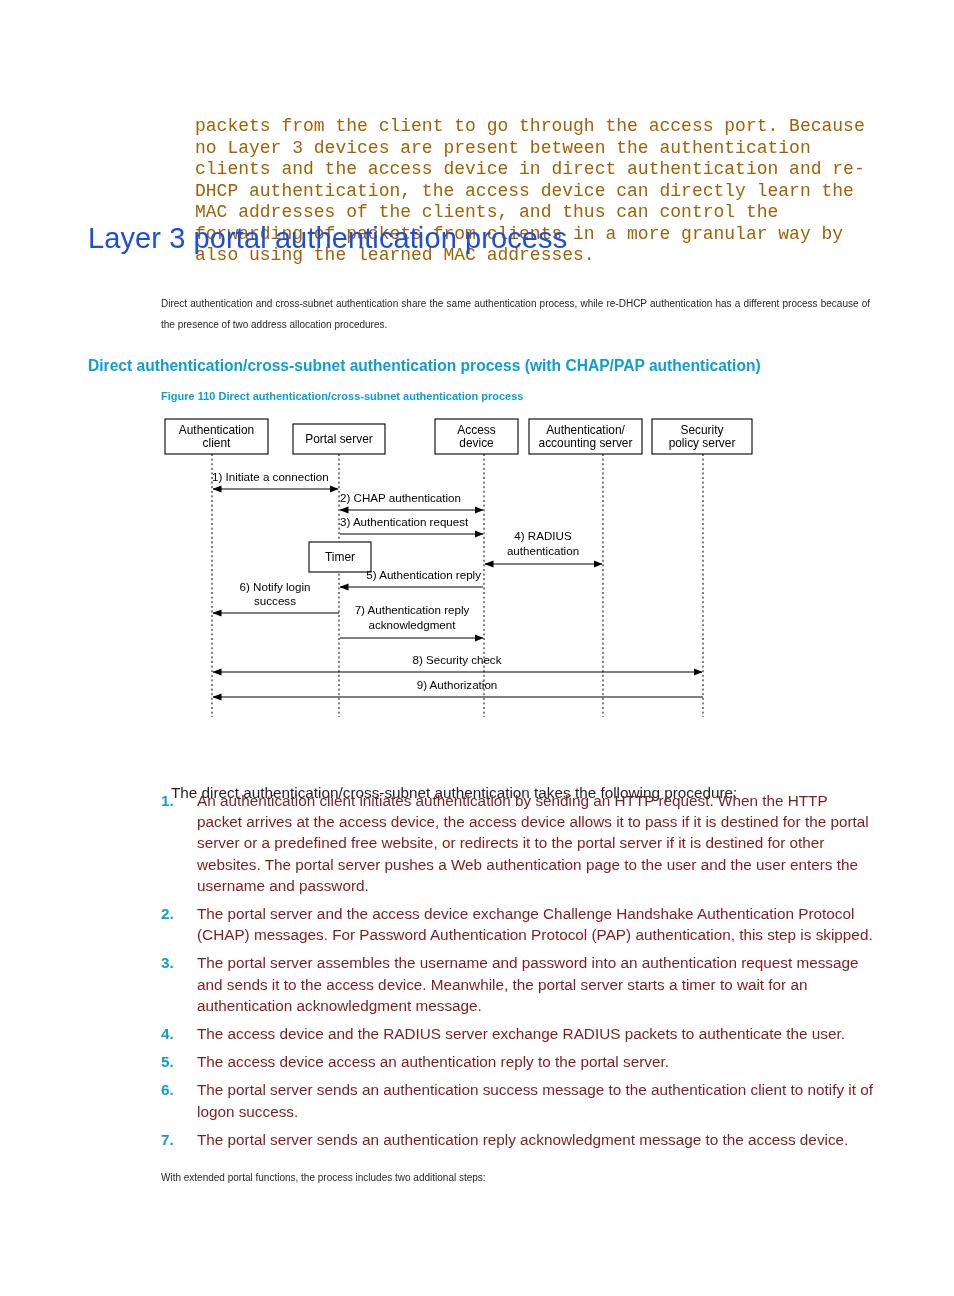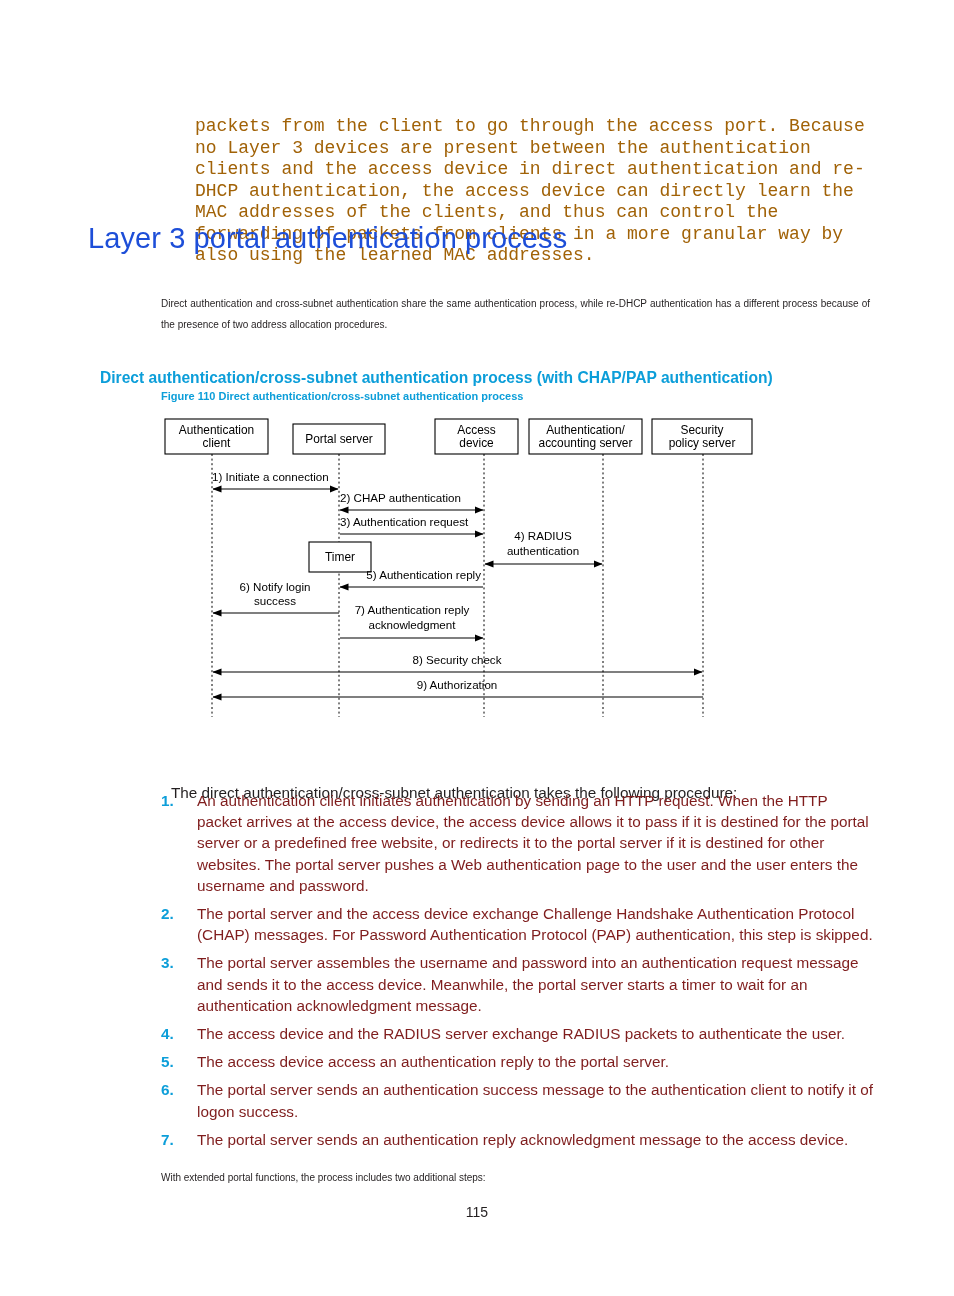--- a/index.html
+++ b/index.html
@@ -54,21 +54,21 @@
     font-size: 10px;
     line-height: 21.3px;
     text-align: justify;
     color: #231f20;
   }
 
   h2.sub-head {
     position: absolute;
     left: 88px;
     top: 357px;
-    margin: 12px;
+    margin: 0;
     width: 800px;
     font-size: 15.6px;
     font-weight: bold;
     color: #0c9ed9;
   }
 
   .figure-caption {
     position: absolute;
     left: 161px;
     top: 390px;
@@ -304,17 +304,14 @@
       <div class="step-text">The portal server sends an authentication success message to the authentication client to notify it of logon success.</div>
     </div>
     <div class="step">
       <div class="step-num">7.</div>
       <div class="step-text">The portal server sends an authentication reply acknowledgment message to the access device.</div>
     </div>
   </div>
 
   <p class="closing-para">With extended portal functions, the process includes two additional steps:</p>
 
-  <div class="page-number">
-    <span>115</span>
-  </div>
 
 </div>
 
 </body></html>

